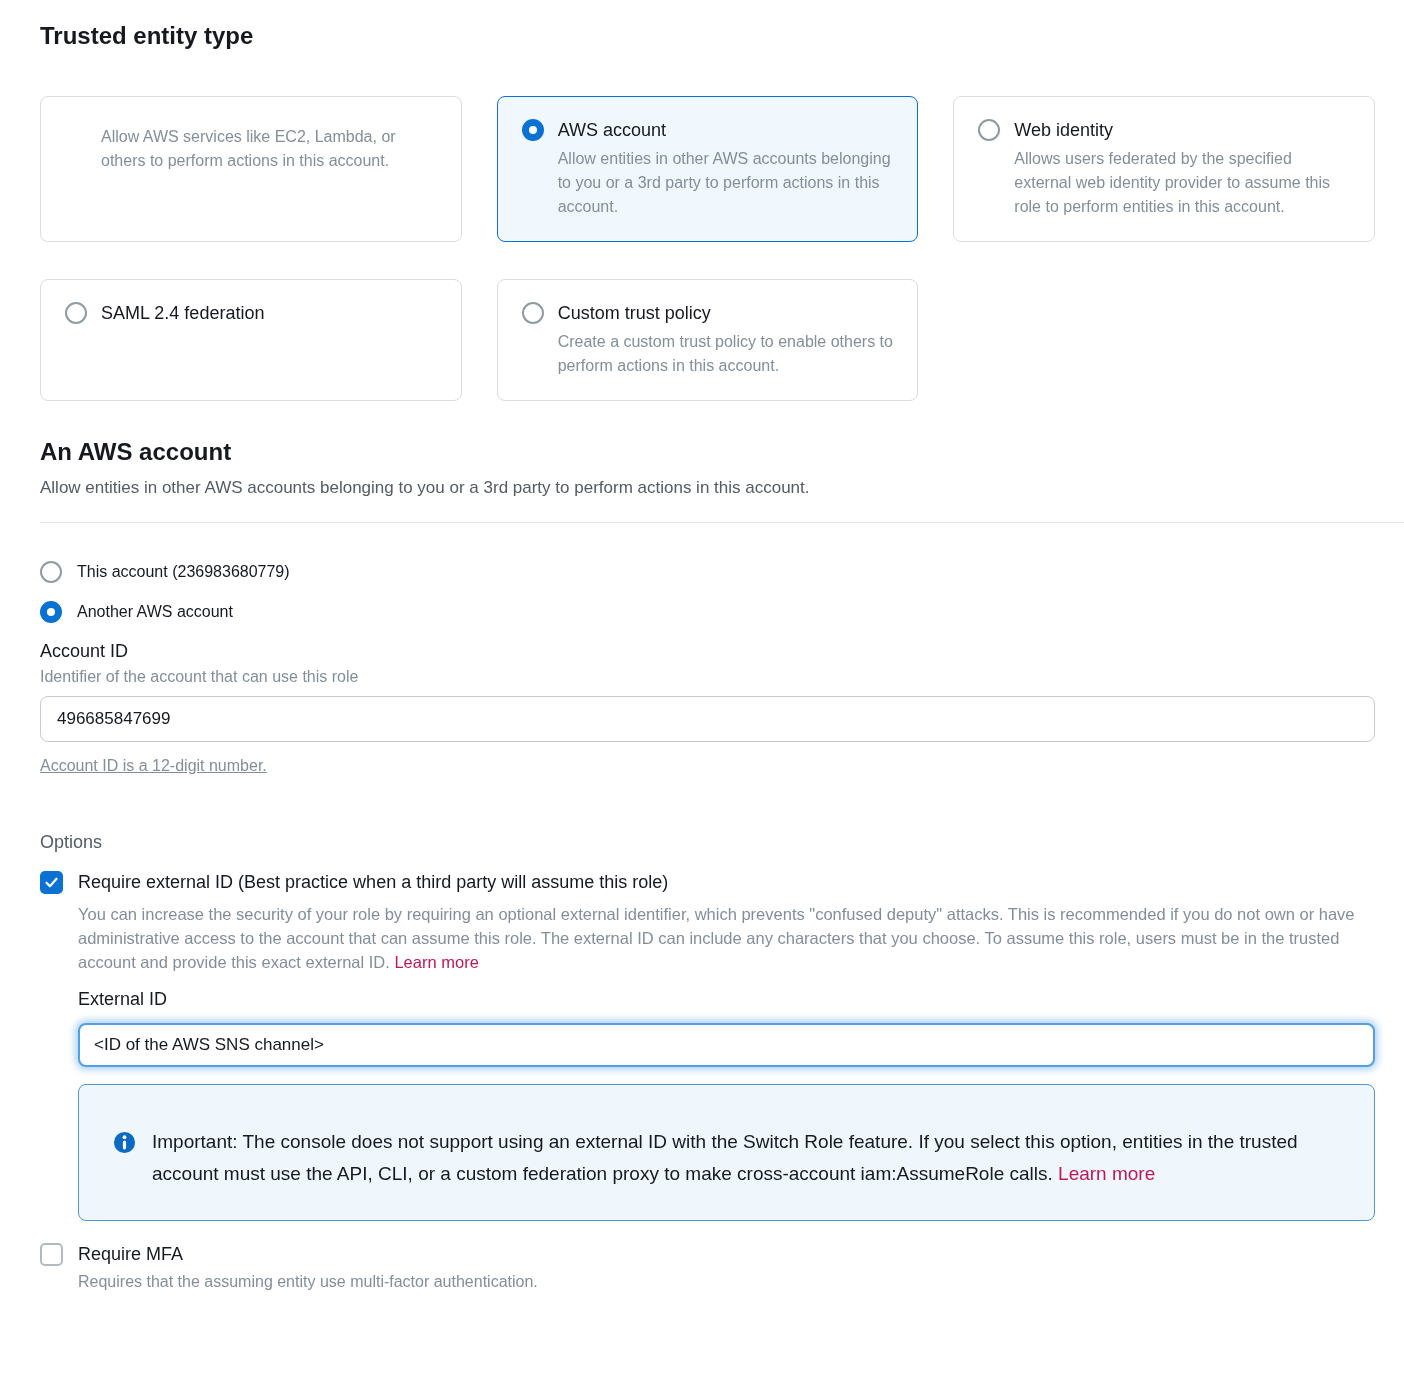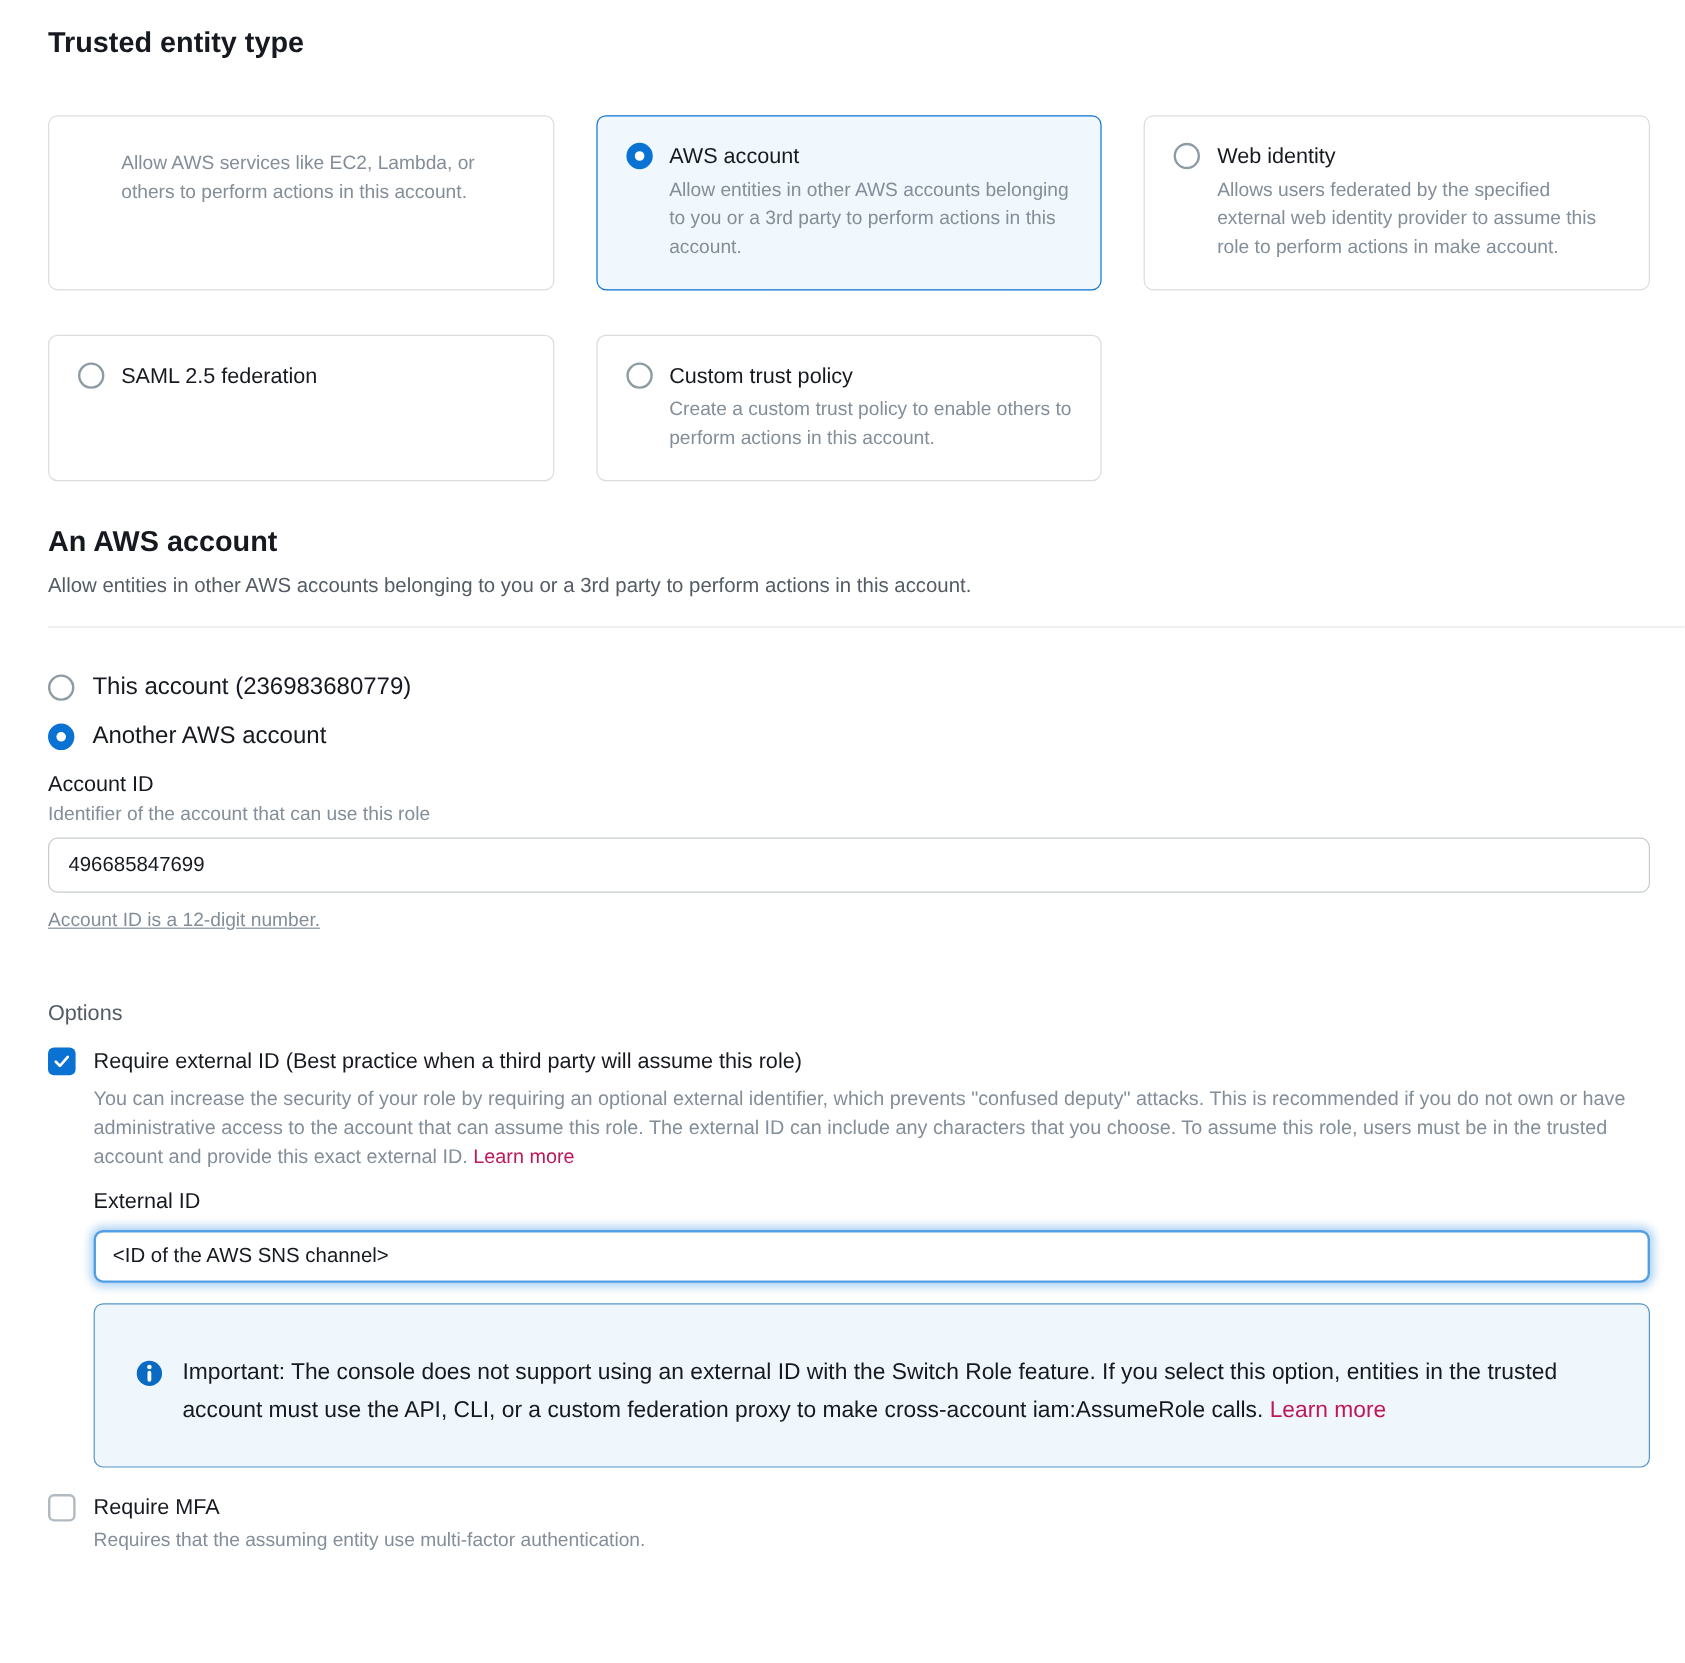--- a/index.html
+++ b/index.html
@@ -26,21 +26,21 @@
   .card-desc { margin:6px 0 0 36px; font-size:16px; color:#848e98; line-height:1.5; }
 
   .radio { width:22px; height:22px; border-radius:50%; background:#fff; border:2px solid #8d9ba2; flex:0 0 22px; }
   .radio.checked { border:7px solid #0972d3; }
 
   
   .section-heading { font-size:24px; font-weight:700; margin:0 0 12px 0; }
   .section-desc { font-size:17px; color:#545b64; margin:0; }
   .divider { border:none; border-top:1px solid #e4e7e7; margin:24px -29px 38px 0; }
 
-  .radio-row { display:flex; align-items:center; gap:15px; margin-bottom:18px; font-size:20px; }
+  .radio-row { display:flex; align-items:center; gap:15px; margin-bottom:18px; font-size:16px; }
   .radio-row .label { color:#16191f; }
 
   .field-label { font-size:18px; margin:10px 0 6px 0; }
   .field-hint { font-size:16px; color:#848e98; margin:0 0 10px 0; }
   .text-input {
     display:block; width:100%; height:46px;
     border:1px solid #c6ccce; border-radius:8px;
     padding:0 16px; font-size:17px; color:#16191f;
     font-family:inherit; background:#fff; outline:none;
   }
@@ -94,27 +94,27 @@
       <span class="card-title">AWS account</span>
     </div>
     <div class="card-desc">Allow entities in other AWS accounts belonging to you or a 3rd party to perform actions in this account.</div>
   </div>
 
   <div class="card">
     <div class="card-head">
       <span class="radio"></span>
       <span class="card-title">Web identity</span>
     </div>
-    <div class="card-desc">Allows users federated by the specified external web identity provider to assume this role to perform actions in make account.</div>
+    <div class="card-desc">Allows users federated by the specified external web identity provider to assume this role to perform entities in this account.</div>
   </div>
 
   <div class="card">
     <div class="card-head">
       <span class="radio"></span>
-      <span class="card-title">SAML 2.5 federation</span>
+      <span class="card-title">SAML 2.4 federation</span>
     </div>
   </div>
 
   <div class="card">
     <div class="card-head">
       <span class="radio"></span>
       <span class="card-title">Custom trust policy</span>
     </div>
     <div class="card-desc">Create a custom trust policy to enable others to perform actions in this account.</div>
   </div>

